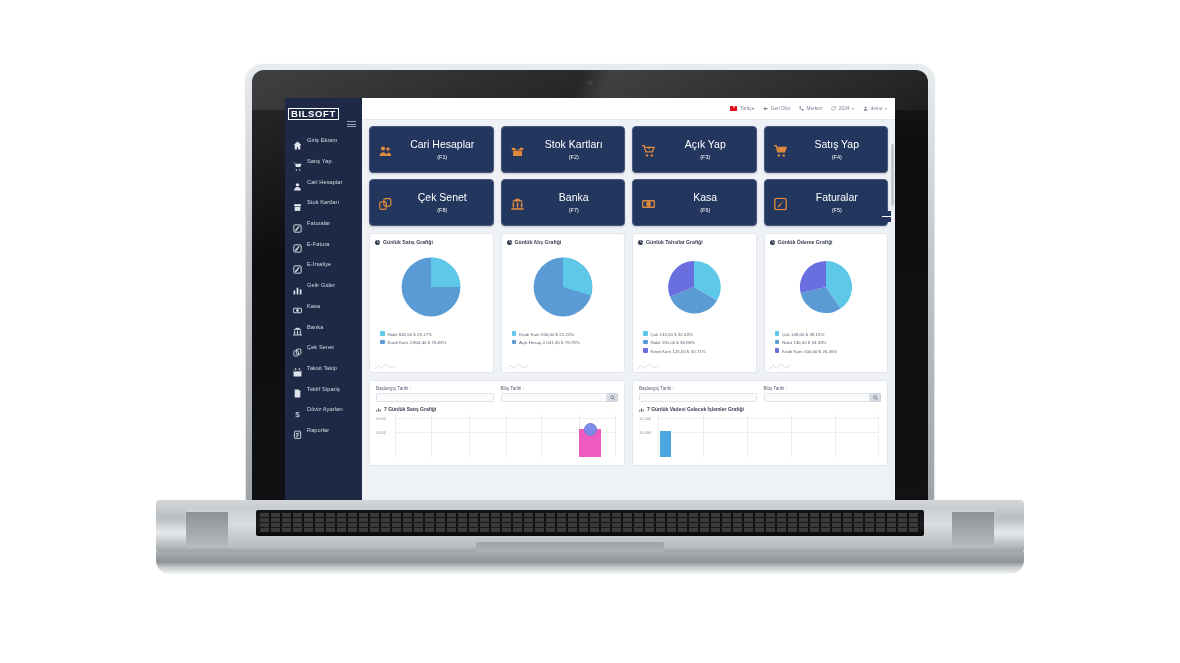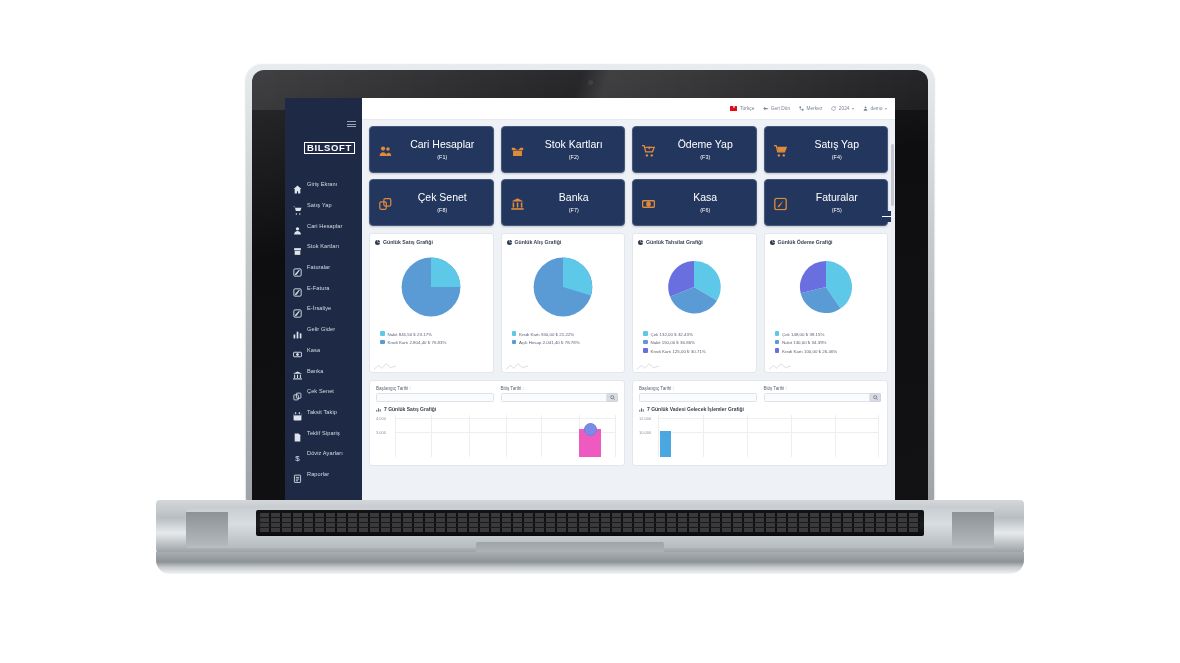--- a/index.html
+++ b/index.html
@@ -62,21 +62,21 @@
     border-radius:0 0 14px 14px;
   }
   .hingeL { position:absolute; left:186px; top:512px; width:42px; height:34px; background:linear-gradient(180deg,#8d9296,#b4b9bd); }
   .hingeR { position:absolute; left:952px; top:512px; width:42px; height:34px; background:linear-gradient(180deg,#8d9296,#b4b9bd); }
 
   
   #app { position:absolute; inset:0; display:flex; background:#eef1f5; }
 
   
   .sidebar { width:77px; background:#1e2a45; color:#c8cedb; flex:0 0 77px; position:relative; }
-  .brand { height:22px; display:flex; align-items:flex-start; padding-left:19px;margin-top:44px; }
+  .brand { height:22px; display:flex; align-items:flex-end; padding-left:3px; }
   .brand-txt {
     font-size:9.5px; font-weight:bold; color:#ffffff; letter-spacing:.6px;
     border:1px solid #ffffff; padding:0 2px; line-height:10px;
     font-family:"Liberation Sans", sans-serif;
   }
   .ham { position:absolute; left:62px; top:22px; width:9px; }
   .ham i { display:block; height:1px; background:#9aa3b5; margin:1.4px 0; }
   .nav { margin-top:10px; }
   .nav-item { display:flex; align-items:center; height:20.7px; padding-left:8px; gap:5px; cursor:pointer; }
   .nav-item .ic { width:9px; height:9px; flex:0 0 9px; display:block; color:#dfe4ec; }
@@ -345,21 +345,21 @@
             </div>
 
             <div class="tile">
               <span class="tic"><svg viewBox="0 0 16 16" fill="currentColor">
                     <path d="M0 1.4h2.6l2 7.6h8.2l2.2-5.4H4.2" fill="none" stroke="currentColor" stroke-width="1.6"></path>
                     <circle cx="6" cy="13.4" r="1.5"></circle>
                     <circle cx="12" cy="13.4" r="1.5"></circle>
                     <path d="M9 2.4v3.4M7.4 4.1h3.2" stroke="currentColor" stroke-width="1.3"></path>
                   </svg></span>
               <span class="col">
-                  <span class="tl">Ödeme Yap</span>
+                  <span class="tl">Açık Yap</span>
                   <span class="tk">(F3)</span>
                 </span>
             </div>
 
             <div class="tile">
               <span class="tic"><svg viewBox="0 0 16 16" fill="currentColor">
                     <path d="M0 1.4h2.6l2 7.6h8.2l2.2-5.4H4.2" fill="none" stroke="currentColor" stroke-width="1.6"></path>
                     <path d="M4.4 4.2h10.2l-1.9 4.6H5.4z"></path>
                     <circle cx="6" cy="13.4" r="1.5"></circle>
                     <circle cx="12" cy="13.4" r="1.5"></circle>

